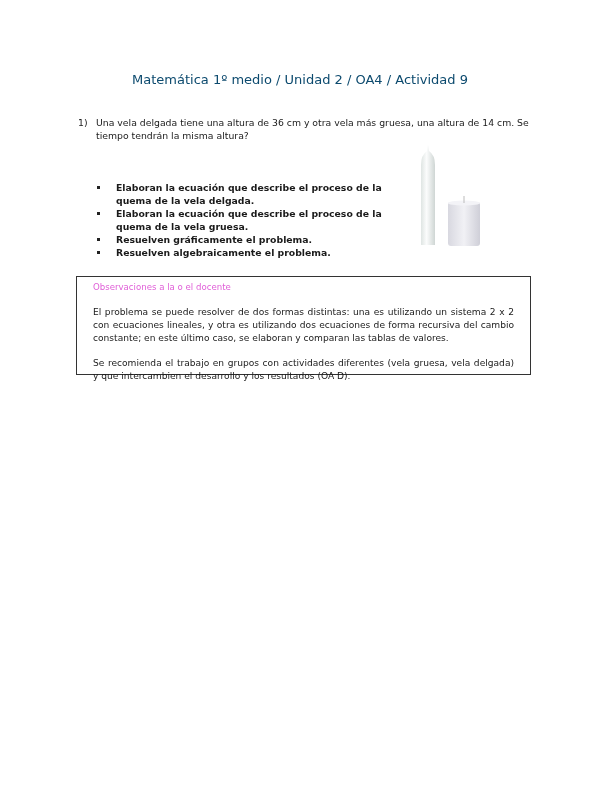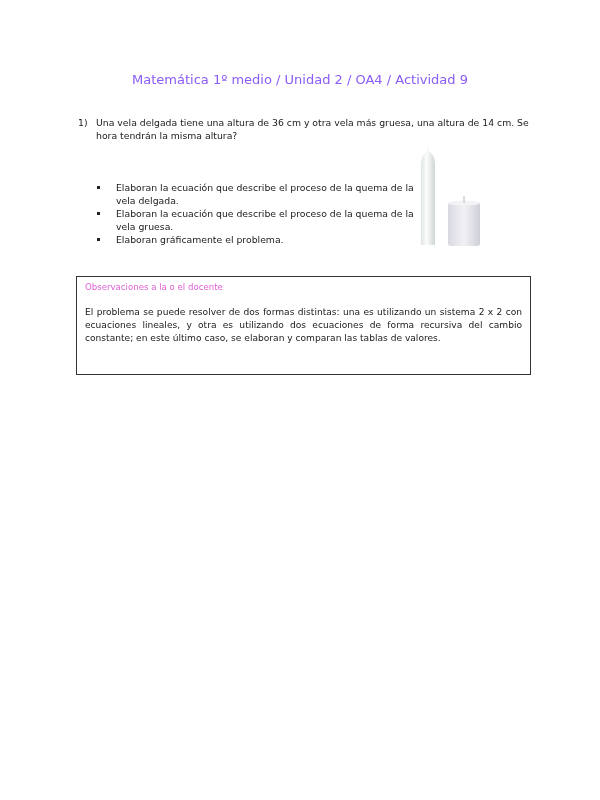--- a/index.html
+++ b/index.html
@@ -1,46 +1,47 @@
 <!DOCTYPE html>
 <html><head>
 <meta charset="utf-8">
 <style>
   html, body { margin:0; padding:0; background:#fff; }
   body { width:600px; height:800px; position:relative; font-family:"DejaVu Sans", sans-serif; color:#1a1a1a; overflow:hidden; }
-  .title { position:absolute; top:72px; left:0; width:600px; text-align:center; color:#8b5cf6; font-size:13px; }
+  .title { position:absolute; top:72px; left:0; width:600px; text-align:center; color:#0c4a6e; font-size:13px; }
   .q { position:absolute; left:78px; top:116px; width:480px; font-size:9.3px; line-height:13px; }
   .q-num { position:absolute; left:0; top:0; }
   .q-text { margin-left:18px; }
   .q-text .l { display:block; white-space:nowrap; }
   .bullets { position:absolute; left:94px; top:181px; width:320px; font-size:9.3px; line-height:13px; margin:0; padding:0; list-style:none; }
-  .bullets li { position:relative; padding-left:22px; }
+  .bullets li { position:relative; padding-left:22px;font-weight:bold; }
   .bullets li::before { content:""; position:absolute; left:3px; top:5px; width:3px; height:3px; background:#222; }
   .candles { position:absolute; left:415px; top:145px; width:80px; height:105px; }
-  .obs { position:absolute; left:76px; top:276px; width:455px; height:99px; border:1px solid #333; box-sizing:border-box; padding:4px 8px; font-size:9.1px; line-height:13px; }
+  .obs { position:absolute; left:76px; top:276px; width:455px; height:99px; border:1px solid #333; box-sizing:border-box; padding:4px 16px; font-size:9.1px; line-height:13px; }
   .obs-title { color:#e060d8; font-size:8.6px; margin-bottom:7px; }
   .obs p { margin:12px 0 6px 0; text-align:justify; }
 </style>
 </head>
 <body>
 
 <div class="title">Matemática 1º medio / Unidad 2 / OA4 / Actividad 9</div>
 
 <div class="q">
   <span class="q-num">1)</span>
   <div class="q-text">
     <span class="l">Una vela delgada tiene una altura de 36 cm y otra vela más gruesa, una altura de 14 cm. Se</span>
-    <span class="l">hora tendrán la misma altura?</span>
+    <span class="l">tiempo tendrán la misma altura?</span>
   </div>
 </div>
 
 <ul class="bullets">
   <li>Elaboran la ecuación que describe el proceso de la quema de la vela delgada.</li>
   <li>Elaboran la ecuación que describe el proceso de la quema de la vela gruesa.</li>
-  <li>Elaboran gráficamente el problema.</li>
+  <li>Resuelven gráficamente el problema.</li>
+  <li>Resuelven algebraicamente el problema.</li>
 </ul>
 
 <svg class="candles" viewBox="0 0 80 105">
   <defs>
     <linearGradient id="g1" x1="0" x2="1">
         <stop offset="0" stop-color="#dfe5e3"></stop>
         <stop offset="0.4" stop-color="#fbfcfc"></stop>
         <stop offset="1" stop-color="#cfd6d4"></stop>
       </linearGradient>
     <linearGradient id="g2" x1="0" x2="1">
@@ -51,13 +52,14 @@
   </defs>
   <path d="M6 20 Q6 10 12 6 L13 0 L14 6 Q20 10 20 20 L20 100 L6 100 Z" fill="url(#g1)"></path>
   <rect x="33" y="57" width="32" height="44" rx="3" fill="url(#g2)"></rect>
   <ellipse cx="49" cy="58" rx="16" ry="2.5" fill="#f3f3f7"></ellipse>
   <line x1="49" y1="51" x2="49" y2="58" stroke="#bbb" stroke-width="1"></line>
 </svg>
 
 <div class="obs">
   <div class="obs-title">Observaciones a la o el docente</div>
   <p>El problema se puede resolver de dos formas distintas: una es utilizando un sistema 2 x 2 con ecuaciones lineales, y otra es utilizando dos ecuaciones de forma recursiva del cambio constante; en este último caso, se elaboran y comparan las tablas de valores.</p>
+  <p>Se recomienda el trabajo en grupos con actividades diferentes (vela gruesa, vela delgada) y que intercambien el desarrollo y los resultados (OA D).</p>
 </div>
 
 </body></html>

